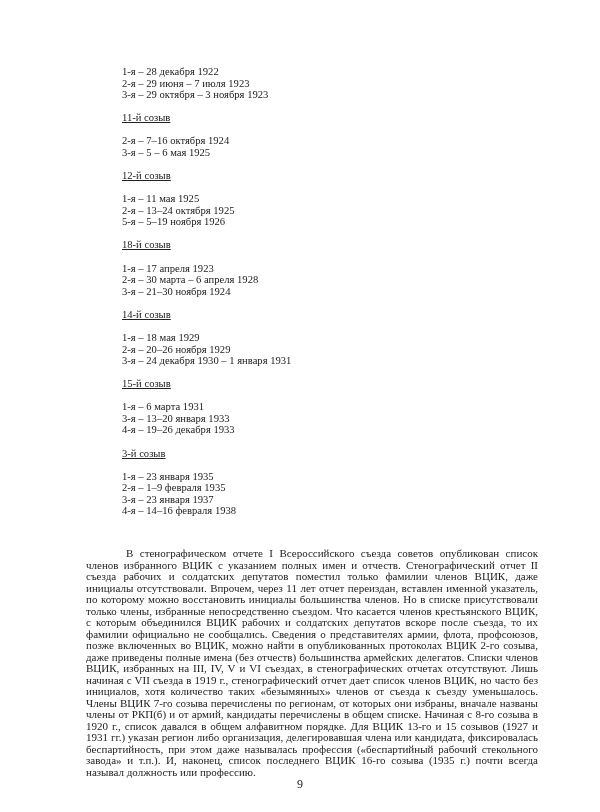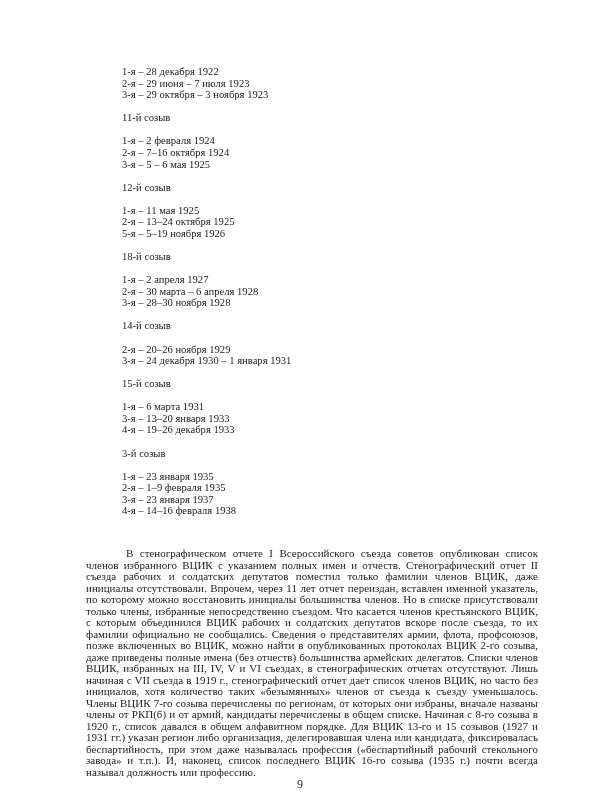--- a/index.html
+++ b/index.html
@@ -3,21 +3,21 @@
 <meta charset="utf-8">
 <style>
   html, body { margin: 0; padding: 0; background: #ffffff; }
   body { width: 600px; height: 812px; overflow: hidden; position: relative; }
   .page {
     position: absolute; left: 0; top: 0; width: 600px; height: 812px; background: #ffffff;
     font-family: "Liberation Serif", "DejaVu Serif", serif; color: #222;
   }
   .lists { position: absolute; left: 122px; top: 66px; width: 340px; font-size: 10.6px; line-height: 11.6px; }
   .session-line { white-space: nowrap; }
-  .convocation-title { margin: 11.5px 0 11.5px 0; }
+  .convocation-title { text-decoration: underline; margin: 11.5px 0 11.5px 0; }
   .convocation { }
   .first-group { margin-bottom: 0; }
   .body-text {
     position: absolute; left: 86px; top: 548px; width: 452px;
     font-size: 11px; line-height: 11.5px; text-align: justify;
   }
   .body-text p { margin: 0; text-indent: 40px; }
   .page-number { position: absolute; left: 0; width: 600px; top: 777px; text-align: center; font-size: 12px; }
 </style>
 </head>
@@ -27,41 +27,41 @@
 
   <div class="lists">
     <div class="convocation first-group">
       <div class="session-line">1-я – 28 декабря 1922</div>
       <div class="session-line">2-я – 29 июня – 7 июля 1923</div>
       <div class="session-line">3-я – 29 октября – 3 ноября 1923</div>
     </div>
 
     <div class="convocation">
       <div class="convocation-title">11-й созыв</div>
-      <div class="session-line">1-я – 2 февраля 1924</div>
       <div class="session-line">2-я – 7–16 октября 1924</div>
       <div class="session-line">3-я – 5 – 6 мая 1925</div>
     </div>
 
     <div class="convocation">
       <div class="convocation-title">12-й созыв</div>
       <div class="session-line">1-я – 11 мая 1925</div>
       <div class="session-line">2-я – 13–24 октября 1925</div>
       <div class="session-line">5-я – 5–19 ноября 1926</div>
     </div>
 
     <div class="convocation">
       <div class="convocation-title">18-й созыв</div>
-      <div class="session-line">1-я – 2 апреля 1927</div>
+      <div class="session-line">1-я – 17 апреля 1923</div>
       <div class="session-line">2-я – 30 марта – 6 апреля 1928</div>
-      <div class="session-line">3-я – 28–30 ноября 1928</div>
+      <div class="session-line">3-я – 21–30 ноября 1924</div>
     </div>
 
     <div class="convocation">
       <div class="convocation-title">14-й созыв</div>
+      <div class="session-line">1-я – 18 мая 1929</div>
       <div class="session-line">2-я – 20–26 ноября 1929</div>
       <div class="session-line">3-я – 24 декабря 1930 – 1 января 1931</div>
     </div>
 
     <div class="convocation">
       <div class="convocation-title">15-й созыв</div>
       <div class="session-line">1-я – 6 марта 1931</div>
       <div class="session-line">3-я – 13–20 января 1933</div>
       <div class="session-line">4-я – 19–26 декабря 1933</div>
     </div>

